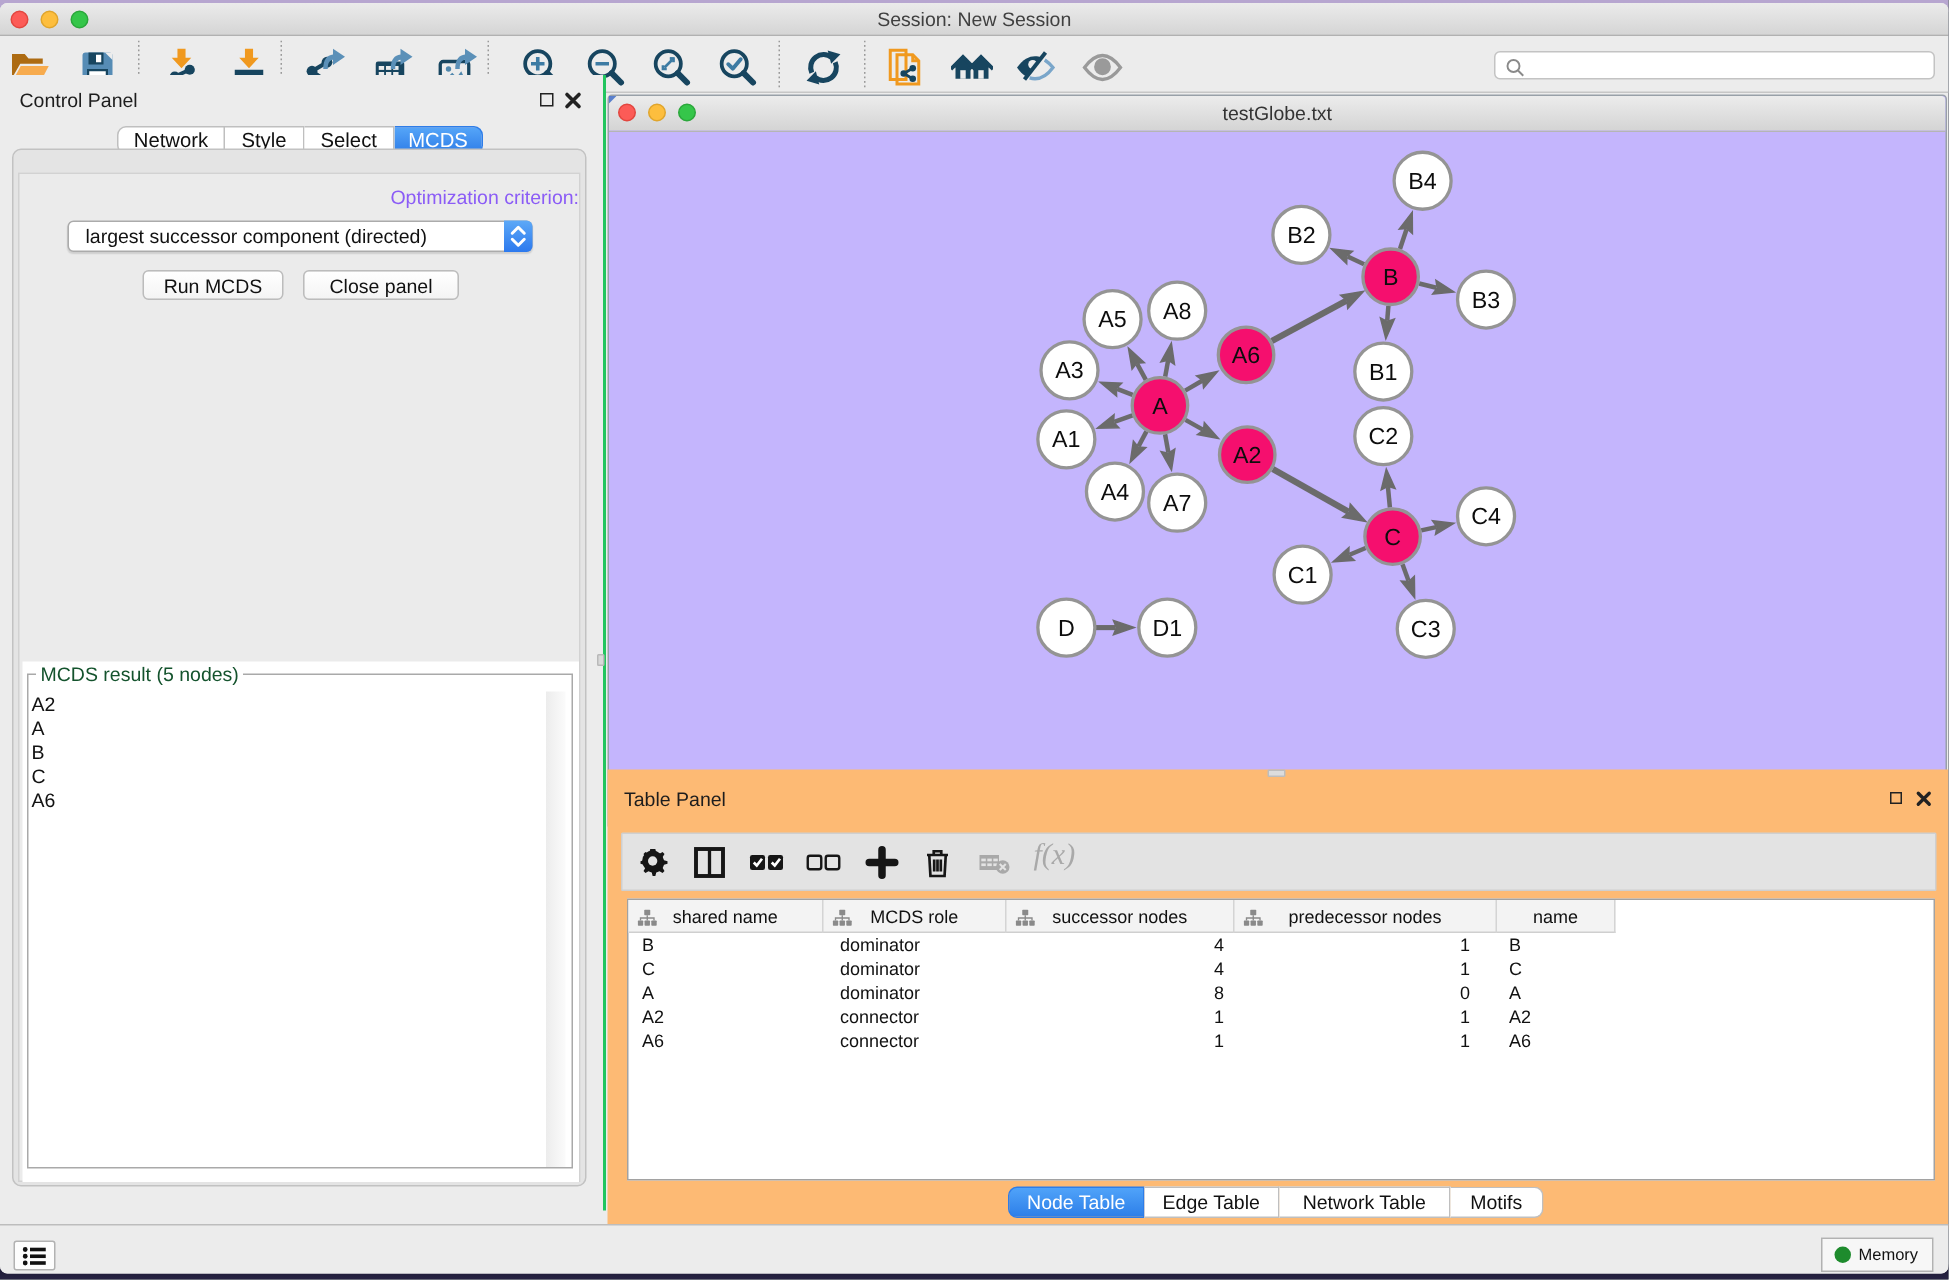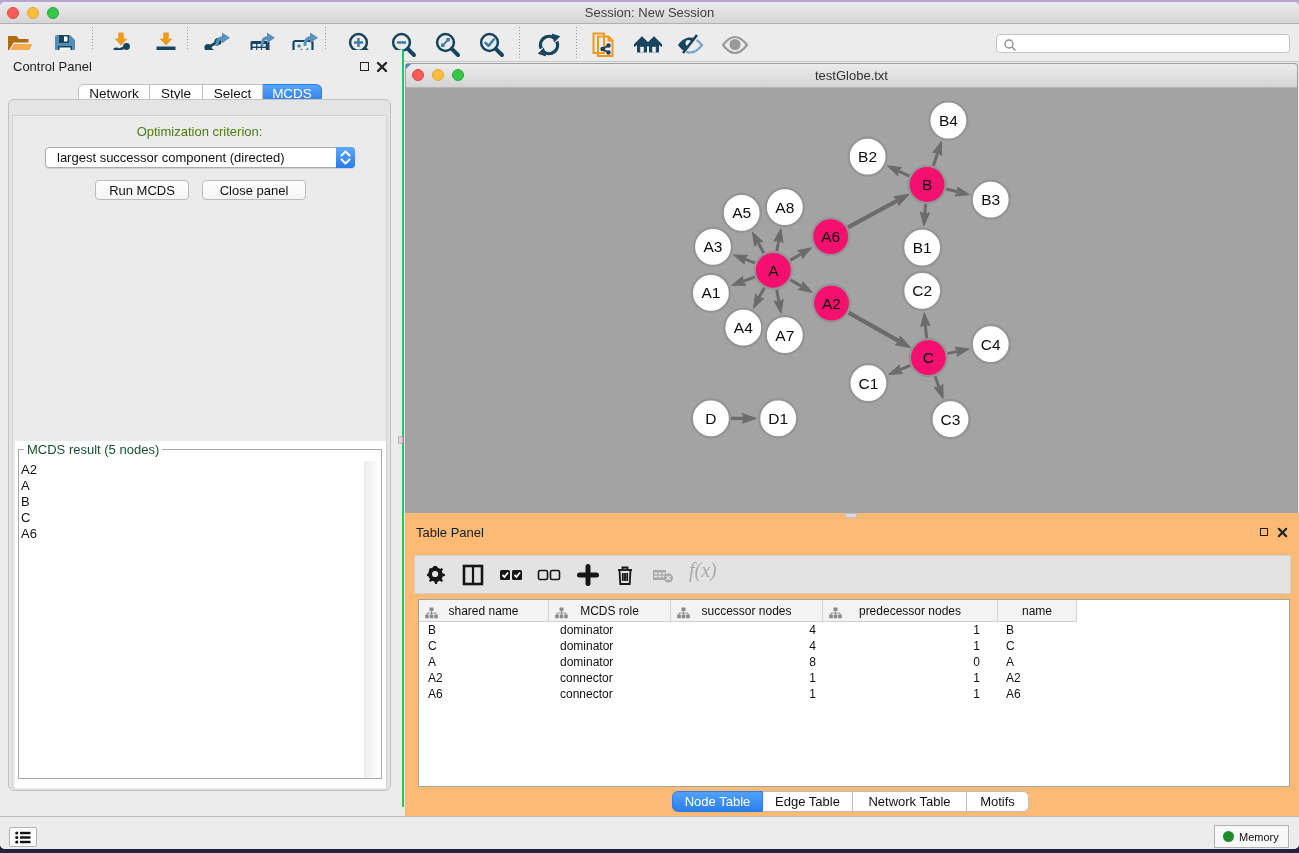--- a/index.html
+++ b/index.html
@@ -34,35 +34,35 @@
 .wctl-sq { width:9px; height:9px; border:1.5px solid #222; top:12px; }
 .seg { position:absolute; display:flex; font-size:13.5px; color:#111; }
 .seg > div { background:#fff; border:1px solid #bfbfbf; border-left:none; display:flex; align-items:center; justify-content:center;text-align:right; }
 .seg > div:first-child { border-left:1px solid #bfbfbf; border-radius:6px 0 0 6px; }
 .seg > div:last-child { border-radius:0 6px 6px 0; }
 .seg > div.sel { background:linear-gradient(#55a5f8,#2e7de8); border-color:#2e7de8; color:#fff; }
 #cp-tabs { left:78px; top:34px; height:19px; }
 #cp-tabs .w1{width:72px}#cp-tabs .w2{width:53px}#cp-tabs .w3{width:60px}#cp-tabs .w4{width:59px}
 #cp-pane { left:8px; top:49px; width:383px; height:692px; border:1px solid #c2c2c2; border-radius:6px; background:#e4e4e4; }
 #cp-inner { left:3px; top:15px; width:375px; height:673px; background:#ebebeb; border:1px solid #d2d2d2; }
-#opt-label { left:0; top:8px; width:100%; text-align:center; font-size:13px; color:#4d7c0f; }
+#opt-label { left:0; top:8px; width:100%; text-align:right; font-size:13px; color:#8b5cf6; }
 #dropdown { left:32px; top:31px; width:310px; height:21px; background:#fff; border:1px solid #ababab; border-radius:4px; box-shadow:0 1px 1px rgba(0,0,0,0.12); }
 #dropdown span { position:absolute; left:11px; top:2px; font-size:13px; color:#111; }
 #dd-cap { right:-1px; top:-1px; width:19px; height:21px; border-radius:0 4px 4px 0; background:linear-gradient(#5da9f7,#2c79ee); }
 #dd-cap svg { position:absolute; left:3px; top:2px; }
 .btn { background:linear-gradient(#ffffff,#f4f4f4); border:1px solid #bcbcbc; border-radius:4px; font-size:13px; color:#111; display:flex; align-items:center; justify-content:center; position:absolute; }
 #btn-run { left:82px; top:64px; width:94px; height:20px; }
 #btn-close { left:189px; top:64px; width:104px; height:20px; }
 #result-panel { left:2px; top:325px; width:371px; height:347px; background:#fff; }
 #result-fs { left:3px; top:8px; width:364px; height:330px; border:1px solid #a9a9a9; }
 #result-legend { left:5px; top:-8px; background:#fff; font-size:13px; color:#14532d; padding:0 3px; position:absolute; }
 #result-list { position:absolute; left:2px; top:12px; font-size:13px; color:#111; line-height:16px; }
 #result-sb { position:absolute; right:4px; top:11px; width:13px; height:317px; background:linear-gradient(to right,#ececec,#fbfbfb); }
 
-#netwin { left:405px; top:61px; width:893px; height:488px; background:#a3a3a3; border:1px solid #98a0a8; border-radius:3px 3px 0 0; }
+#netwin { left:405px; top:61px; width:893px; height:488px; background:#c4b5fd; border:1px solid #98a0a8; border-radius:3px 3px 0 0; }
 #net-tbar { left:0; top:0; width:891px; height:24px; background:linear-gradient(#ececec,#d4d4d4); border-bottom:1px solid #b5b5b5; border-radius:3px 3px 0 0; }
 #net-tbar .t1 { left:6px;  background:#fc5b57; border:1px solid #e2463f; }
 #net-tbar .t2 { left:26px; background:#fdbe3e; border:1px solid #e0a52c; }
 #net-tbar .t3 { left:46px; background:#35c64a; border:1px solid #2ba73b; }
 .tl2 { width:12px; height:12px; border-radius:50%; top:5px; }
 #net-title { left:0; top:4px; width:100%; text-align:center; font-size:13px; color:#333; }
 
 #tpanel { left:405px; top:511px; width:894px; height:306px; background:#fdba74; }
 #tp-title { left:11px; top:12px; font-size:13px; color:#1d1d1d; }
 #tp-toolbar { left:9px; top:42px; width:877px; height:39px; background:#e3e3e3; border:1px solid #cfcfcf; border-radius:1px; }

